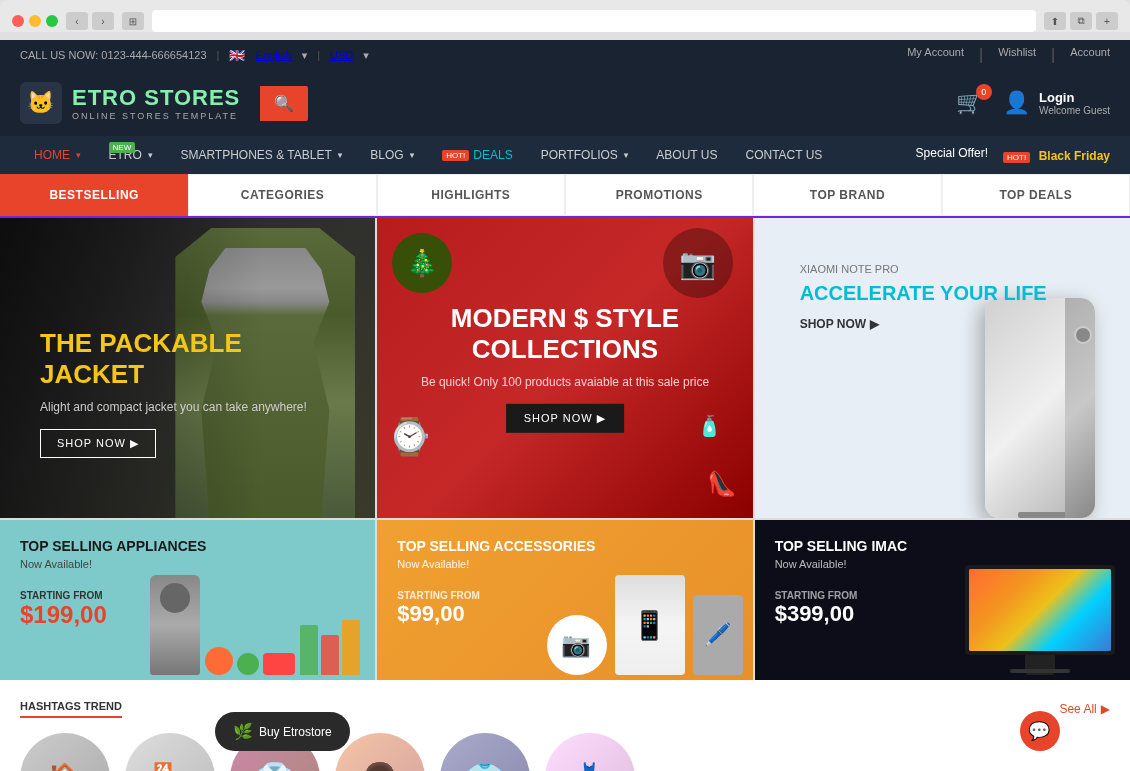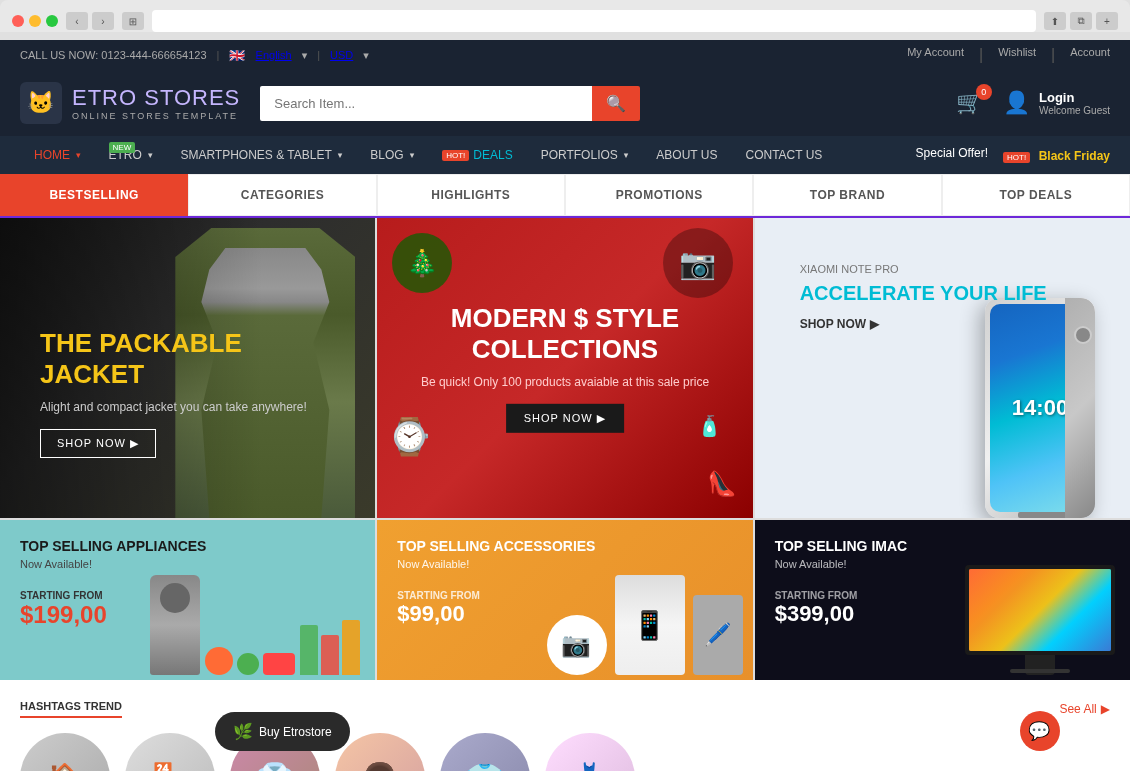--- a/index.html
+++ b/index.html
@@ -27,21 +27,21 @@
     .top-bar-left .flag { font-size: 13px; }
     .top-bar-right { display: flex; gap: 15px; }
     .top-bar-right a { color: #aaa; font-size: 11px; text-decoration: none; }
     .separator { color: #555; }
 
     
     .header { background: #1a2332; padding: 12px 20px; display: flex; align-items: center; gap: 20px; }
     .logo { display: flex; align-items: center; gap: 10px; color: white; text-decoration: none; }
     .logo-icon { width: 42px; height: 42px; background: #2a3447; border-radius: 6px; display: flex; align-items: center; justify-content: center; color: white; font-size: 22px; }
     .logo-text { display: flex; flex-direction: column; }
-    .logo-name { font-size: 22px; font-weight: normal; color: #c4b5fd; letter-spacing: 1px; }
+    .logo-name { font-size: 22px; font-weight: bold; color: #86efac; letter-spacing: 1px; }
     .logo-sub { font-size: 9px; color: #aaa; letter-spacing: 2px; }
     .search-bar { flex: 1; display: flex; max-width: 380px; }
     .search-bar input { flex: 1; padding: 8px 14px; border: none; border-radius: 2px 0 0 2px; font-size: 13px; color: #999; outline: none; }
     .search-btn { background: #e8442b; border: none; padding: 8px 14px; cursor: pointer; border-radius: 0 2px 2px 0; color: white; font-size: 16px; }
     .header-actions { display: flex; align-items: center; gap: 20px; margin-left: auto; }
     .cart-icon { position: relative; color: white; font-size: 22px; cursor: pointer; }
     .cart-badge { position: absolute; top: -6px; right: -8px; background: #e8442b; color: white; border-radius: 50%; width: 16px; height: 16px; font-size: 9px; display: flex; align-items: center; justify-content: center; }
     .login-area { color: white; font-size: 12px; cursor: pointer; display: flex; align-items: center; gap: 8px; }
     .user-icon { font-size: 22px; }
     .login-text { display: flex; flex-direction: column; }
@@ -165,21 +165,20 @@
 
   <div class="header">
     <div class="logo">
       <div class="logo-icon">🐱</div>
       <div class="logo-text">
         <span class="logo-name">ETRO STORES</span>
         <span class="logo-sub">ONLINE STORES TEMPLATE</span>
       </div>
     </div>
     <div class="search-bar">
-      <input type="text" placeholder="Search Item..." style="">
       <button class="search-btn">🔍</button>
     </div>
     <div class="header-actions">
       <div class="cart-icon">
         🛒
         <span class="cart-badge">0</span>
       </div>
       <div class="login-area">
         <span class="user-icon">👤</span>
         <div class="login-text">
@@ -273,23 +272,20 @@
         <button class="shop-now-btn-dark">
           <span>SHOP NOW</span> ▶
         </button>
       </div>
     </div>
 
     <div class="banner banner-3" style="position:relative; overflow:hidden; min-height:300px; background: #e8eef5;">
 
       <div style="position:absolute; right:-10px; bottom:0; width:200px; height:280px; display:flex; align-items:flex-end; justify-content:center;">
         <div style="width:110px; height:220px; background: linear-gradient(135deg, #d0d0d0 0%, #f0f0f0 50%, #b0b0b0 100%); border-radius:14px; box-shadow: -5px 5px 20px rgba(0,0,0,0.3); position:relative; overflow:hidden;">
-          <div style="position:absolute; top:6px; left:5px; right:5px; bottom:6px; background: linear-gradient(160deg, #1565c0 0%, #1976d2 25%, #00bcd4 50%, #4fc3f7 75%, #80deea 100%); border-radius:10px; display:flex; align-items:center; justify-content:center;">
-            <div style="color:white; font-weight:bold; font-size:22px; text-shadow: 1px 1px 3px rgba(0,0,0,0.5);">14:00</div>
-          </div>
           <div style="position:absolute; bottom:0; left:30%; right:20%; height:6px; background:#888; border-radius:2px;"></div>
           <div style="position:absolute; top:0; right:0; width:30px; height:100%; background: linear-gradient(135deg, #b0b0b0 0%, #c8c8c8 50%, #888 100%); border-radius:0 14px 14px 0;">
             <div style="position:absolute; top:30px; right:5px; width:14px; height:14px; background:#888; border-radius:50%; box-shadow:0 0 0 2px #ccc;"></div>
           </div>
         </div>
       </div>
       <div class="banner-3-content">
         <div class="banner-3-small">XIAOMI NOTE PRO</div>
         <div class="banner-3-title">ACCELERATE YOUR LIFE</div>
         <a class="shop-now-link">

